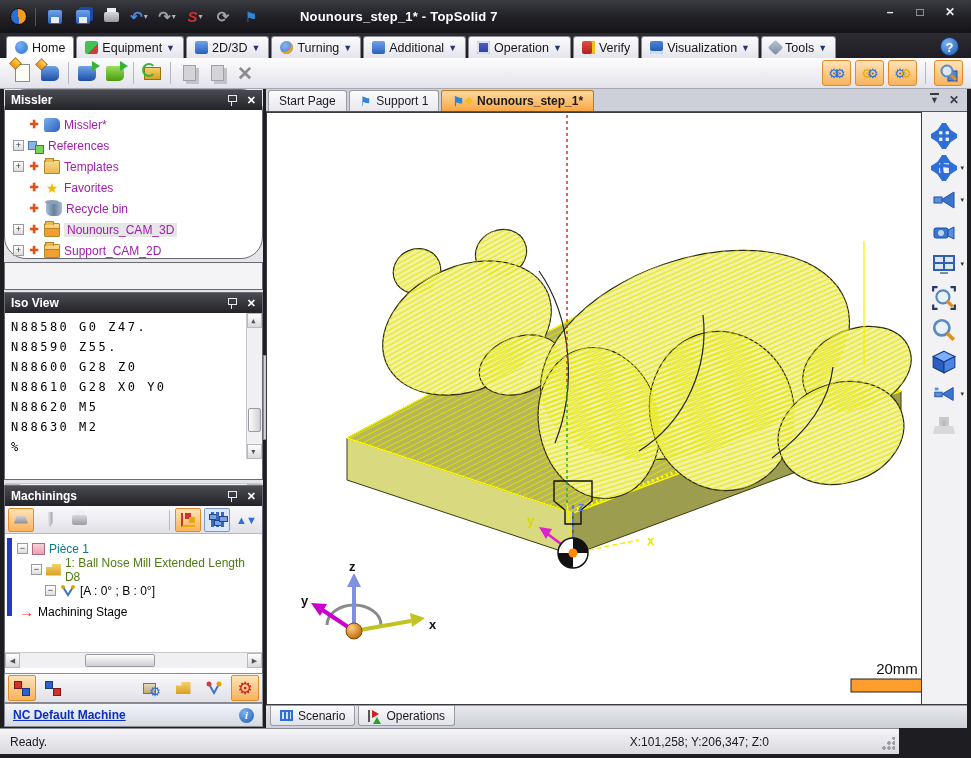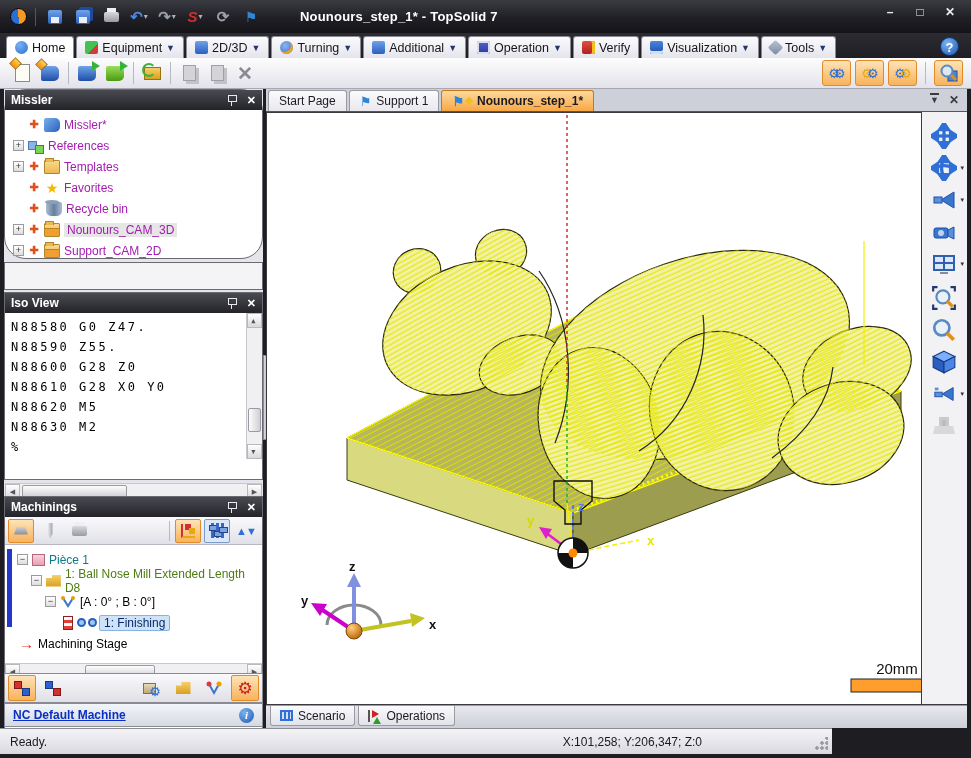--- a/index.html
+++ b/index.html
@@ -169,21 +169,21 @@
 
   .bottom-tabbar { position:absolute; left:266px; top:705px; width:701px; height:23px; background:linear-gradient(#e8e8ee,#cdd0d8); display:flex; align-items:flex-start; padding-left:4px; border-top:1px solid #9a9aa2; }
   .btab { height:20px; display:flex; align-items:center; gap:5px; padding:0 9px; background:linear-gradient(#fbfbfd,#e2e2ea); border:1px solid #9a9aa2; border-top:none; border-radius:0 0 3px 3px; margin-right:3px; color:#1a1a20; }
   .film-ic { width:13px; height:11px; background:#2f6fd6; position:relative; }
   .film-ic::after { content:""; position:absolute; left:2px; top:2px; width:9px; height:7px; background:repeating-linear-gradient(90deg,#cfe0f8 0 2px,#2f6fd6 2px 4px); }
   .ops-ic { width:13px; height:12px; border-left:2px solid #555; position:relative; }
   .ops-ic::before { content:""; position:absolute; left:2px; top:0; width:0; height:0; border-left:7px solid #d02020; border-top:4px solid transparent; border-bottom:4px solid transparent; }
   .ops-ic::after { content:""; position:absolute; left:3px; bottom:-2px; width:0; height:0; border-bottom:7px solid #2aa02a; border-left:4px solid transparent; border-right:4px solid transparent; }
 
   
-  .statusbar { position:absolute; left:0; top:728px; width:832px; height:26px; background:linear-gradient(#f4f4f7,#d9d9e0); border-top:1px solid #8a8a92; display:flex; align-items:center; }
+  .statusbar { position:absolute; left:0; top:728px; width:899px; height:26px; background:linear-gradient(#f4f4f7,#d9d9e0); border-top:1px solid #8a8a92; display:flex; align-items:center; }
   .status-ready { margin-left:10px; color:#1a1a20; }
   .status-coords { position:absolute; right:130px; color:#1a1a20; }
   .grip { position:absolute; right:4px; bottom:3px; width:14px; height:14px; background:radial-gradient(circle at 3px 11px,#9a9aa2 1.5px,transparent 2px),radial-gradient(circle at 8px 11px,#9a9aa2 1.5px,transparent 2px),radial-gradient(circle at 13px 11px,#9a9aa2 1.5px,transparent 2px),radial-gradient(circle at 8px 6px,#9a9aa2 1.5px,transparent 2px),radial-gradient(circle at 13px 6px,#9a9aa2 1.5px,transparent 2px),radial-gradient(circle at 13px 1px,#9a9aa2 1.5px,transparent 2px); }
   .axis-label { font-family:"Liberation Sans", sans-serif; font-weight:bold; font-size:13px; }
 </style>
 </head>
 <body>
 
 <div class="window">
 
@@ -406,21 +406,21 @@
           <div class="vs-btn bottom">▼</div>
         </div>
       </div>
       <div class="hscroll">
         <div class="hs-btn" style="left:0;">◀</div>
         <div class="hs-thumb" style="left:17px; width:105px;"></div>
         <div class="hs-btn" style="right:0;">▶</div>
       </div>
     </div>
 
-    <div class="panel" style="top:396px; height:236px;margin-top:11px;">
+    <div class="panel" style="top:396px; height:236px;">
       <div class="panel-header">
         <span class="ph-title">Machinings</span>
         <span class="pin-ic"></span>
         <span class="ph-close">✕</span>
       </div>
       <div class="mach-toolbar">
         <div class="mt-btn active">
             <span class="mi-part"></span>
           </div>
         <div class="mt-btn">
@@ -458,25 +458,20 @@
             <span class="mlabel orange">1: Ball Nose Mill Extended Length D8</span>
           </div>
         <div class="mrow" style="padding-left:40px;">
             <span class="exp">−</span>
             <svg class="vee-svg" width="16" height="14">
               <path d="M3,3 L8,11 L13,3" stroke="#3a76cc" fill="none" stroke-width="2"></path>
               <circle cx="3" cy="3" r="2" fill="#e8a000"></circle>
               <circle cx="13" cy="3" r="2" fill="#e8a000"></circle>
             </svg>
             <span class="mlabel">[A : 0° ; B : 0°]</span>
-          </div>
-        <div class="mrow" style="padding-left:58px;">
-            <span class="mi-redtool"></span>
-            <span class="mi-glasses"></span>
-            <span class="mlabel sel">1: Finishing</span>
           </div>
         <div class="mrow" style="padding-left:14px;">
             <span class="stage-arrow">→</span>
             <span class="mlabel">Machining Stage</span>
           </div>
       </div>
       <div class="hscroll">
         <div class="hs-btn" style="left:0;">◀</div>
         <div class="hs-thumb" style="left:80px; width:70px;"></div>
         <div class="hs-btn" style="right:0;">▶</div>

